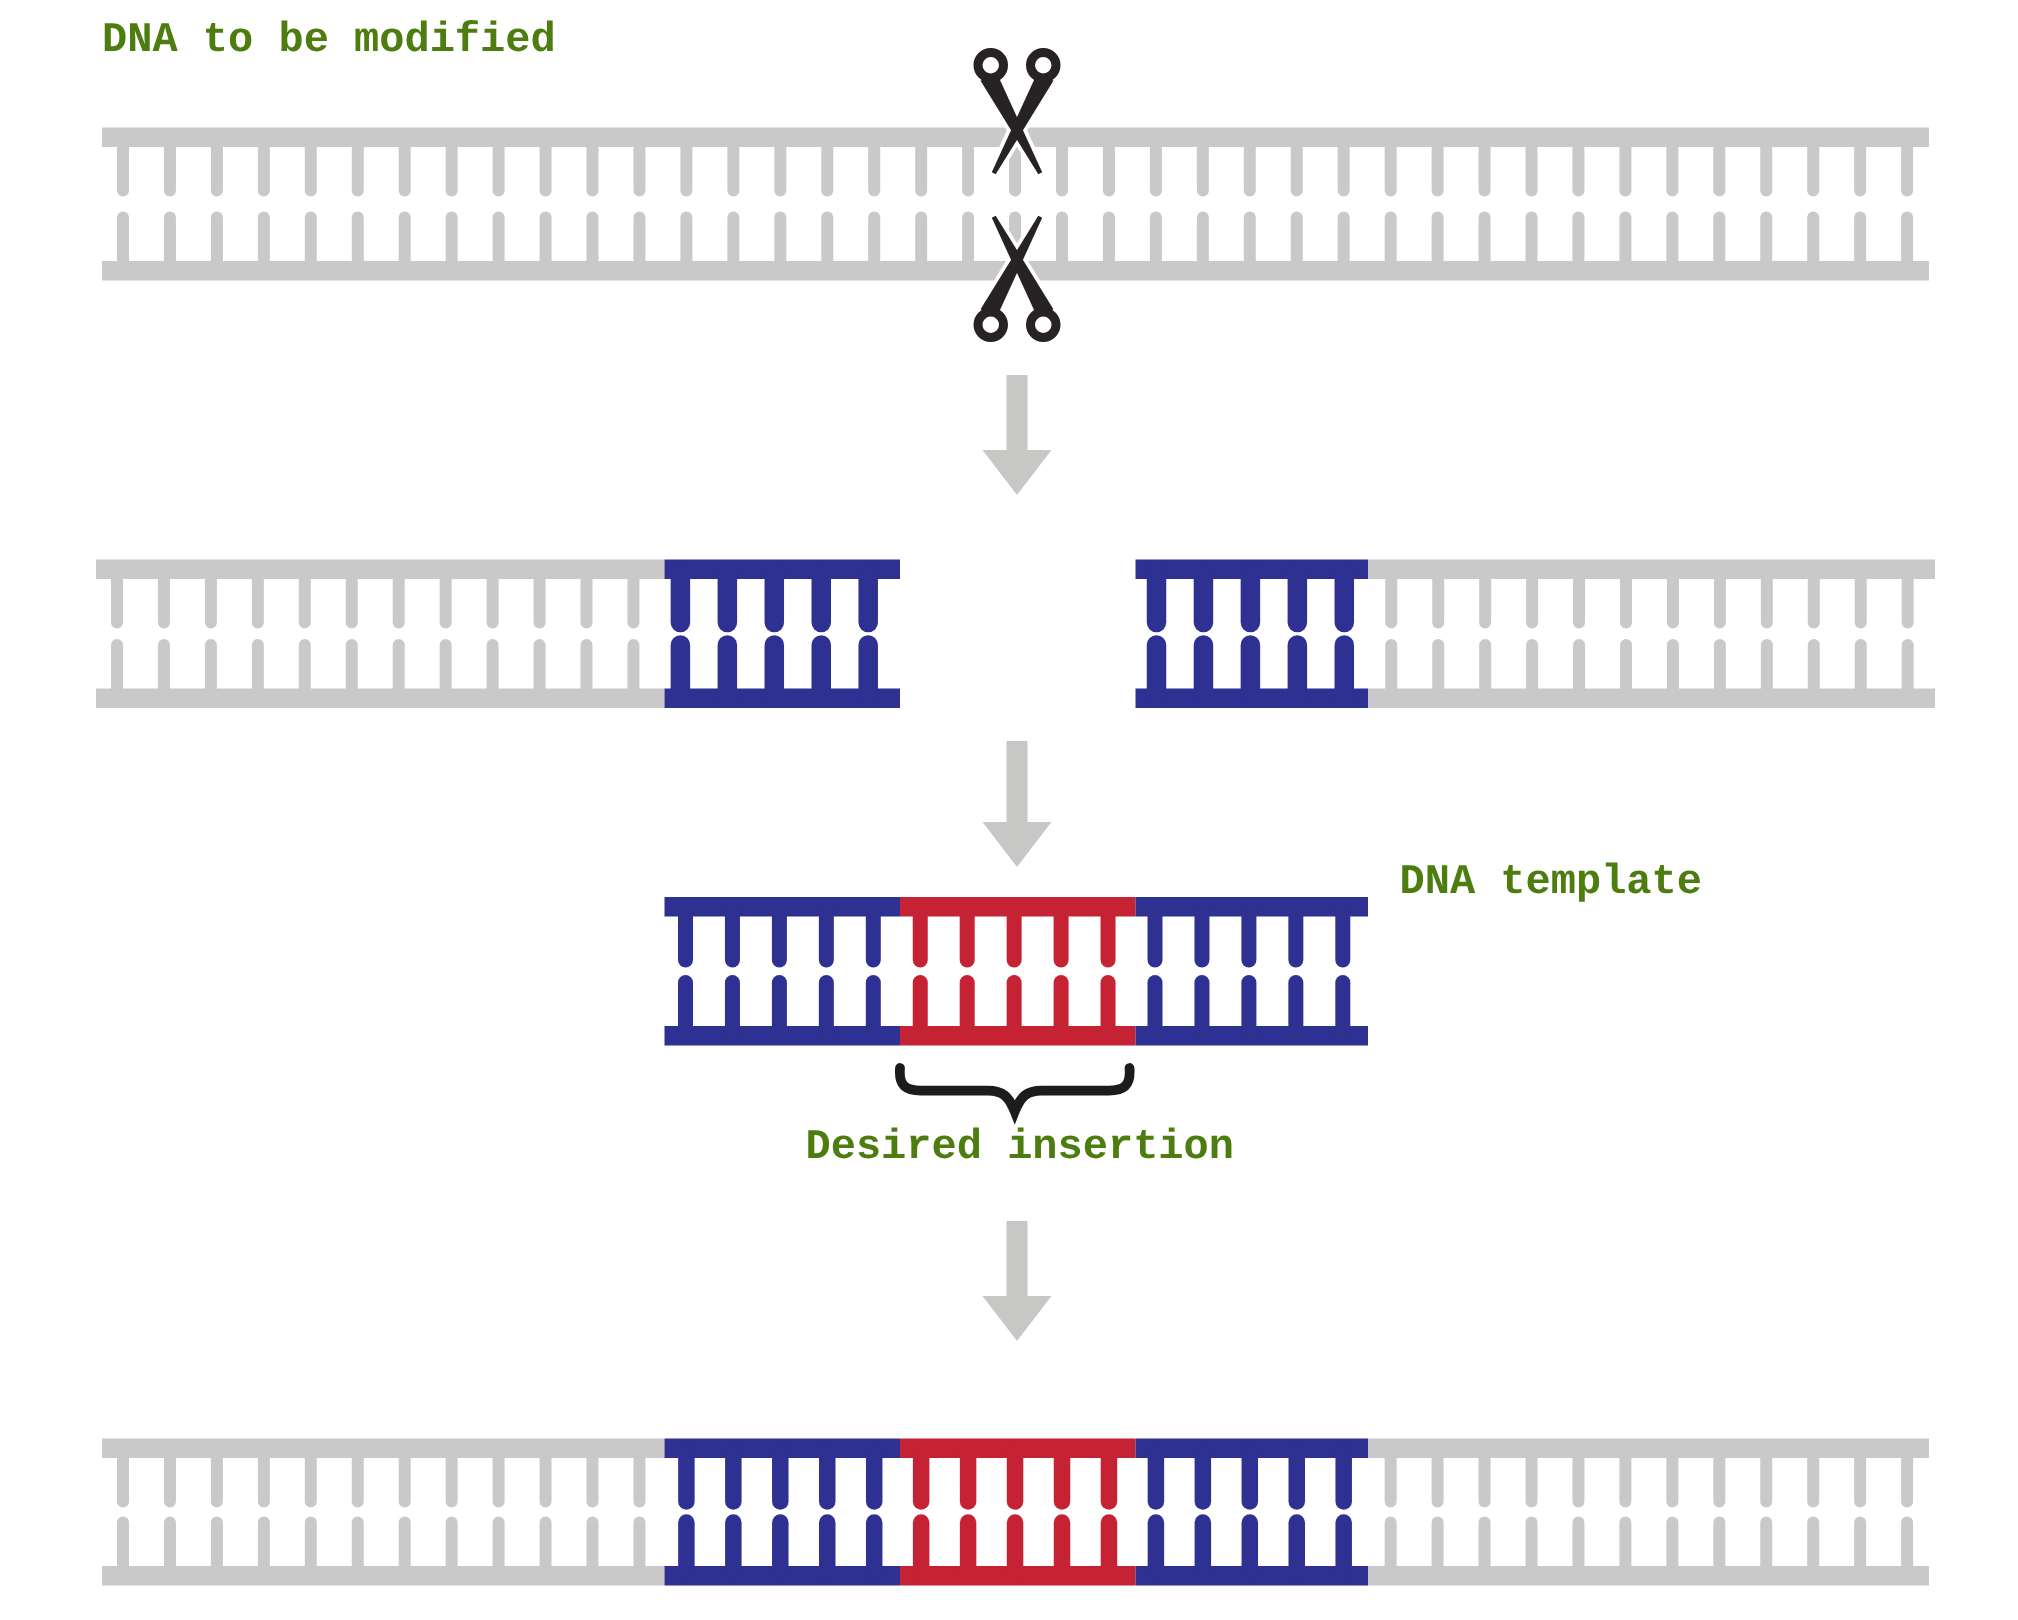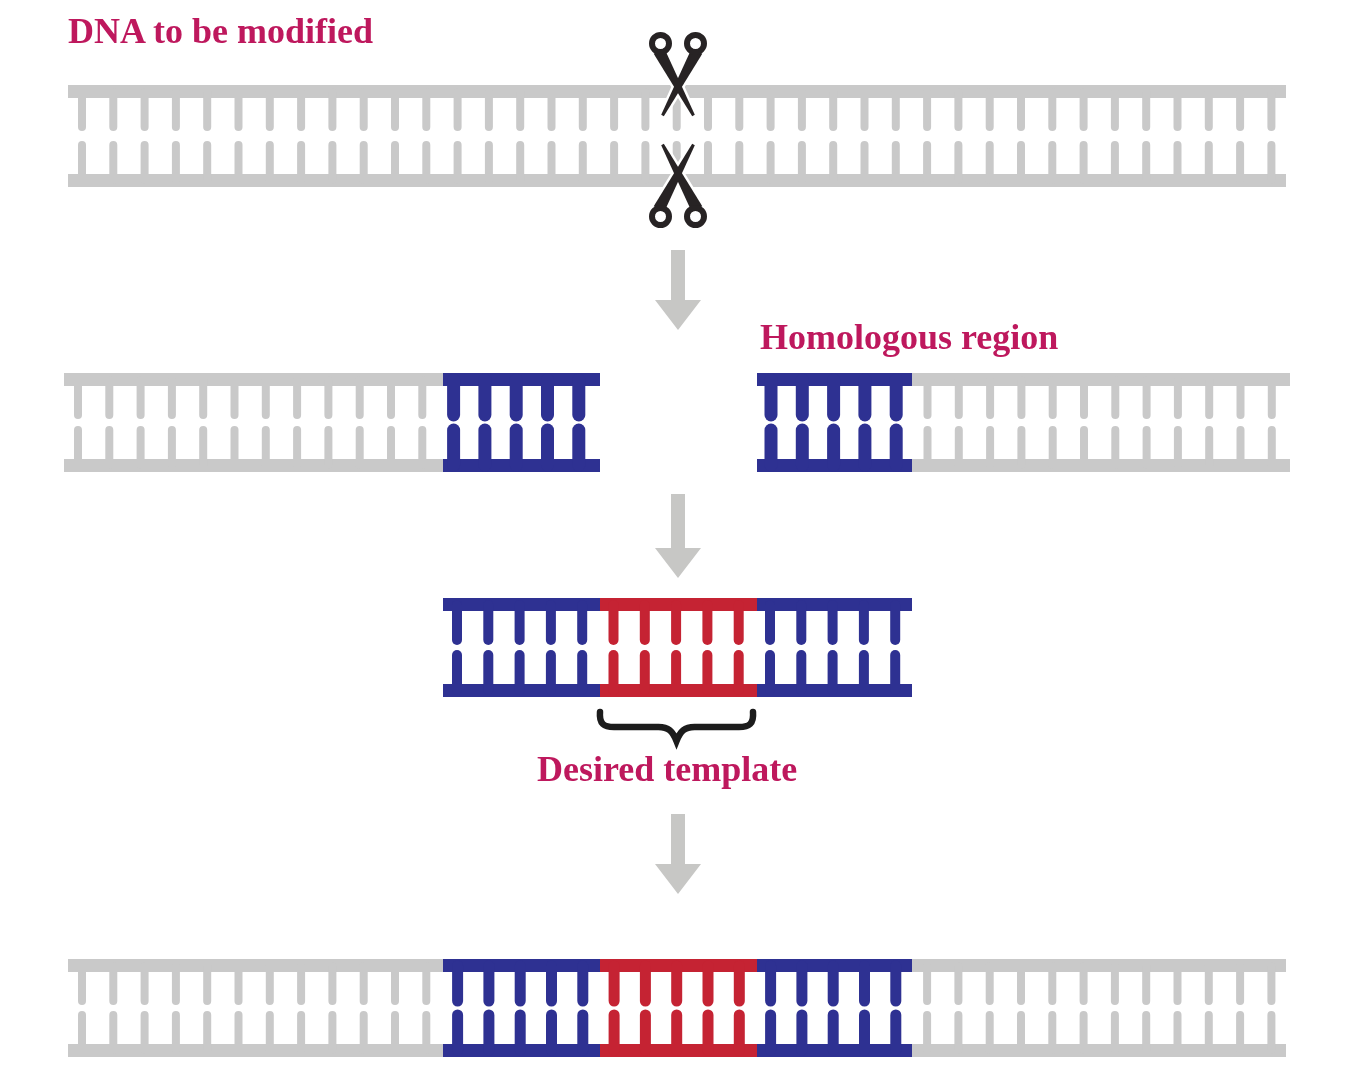--- a/index.html
+++ b/index.html
@@ -8,25 +8,25 @@
     width:1345px;
     height:1080px;
     background:#ffffff;
     overflow:hidden;
     font-family:"Liberation Sans", sans-serif;
   }
   #diagram-svg{position:absolute;left:0;top:0;}
   .lbl{
     position:absolute;
     font-weight:700;
-    font-size:36px;
+    font-size:28px;
     line-height:1.05;
-    color:#be185d;
+    color:#4d7c0f;
     white-space:nowrap;
-    font-family:Liberation Serif, serif;
+    font-family:Liberation Mono, monospace;
   }
   #lbl-dna-to-be-modified{left:68px;top:13px;}
   #lbl-homologous-region{left:760px;top:319px;}
   #lbl-dna-template{left:933px;top:574px;}
   #lbl-desired-insertion{left:537px;top:751px;}
   #lbl-modified-dna{left:68px;top:896px;}
 </style>
 </head>
 <body>
 
@@ -343,18 +343,18 @@
         <polygon points="5.7,23.8 16.3,18.2 46.8,84.8 44.2,86.2" fill="#ffffff" stroke="#ffffff" stroke-width="5"></polygon>
         <polygon points="54.3,23.8 43.7,18.2 13.2,84.8 15.8,86.2" fill="#272324"></polygon>
         <polygon points="5.7,23.8 16.3,18.2 46.8,84.8 44.2,86.2" fill="#272324"></polygon>
         <circle cx="12.5" cy="13.5" r="8.5" fill="none" stroke="#272324" stroke-width="6"></circle>
         <circle cx="47.5" cy="13.5" r="8.5" fill="none" stroke="#272324" stroke-width="6"></circle>
       </g>
     </svg>
 
   <div class="lbl" id="lbl-dna-to-be-modified">DNA to be modified</div>
 
-  <div class="lbl" id="lbl-homologous-region">Homologous region</div>
-
-
-  <div class="lbl" id="lbl-desired-insertion">Desired template</div>
+
+  <div class="lbl" id="lbl-dna-template">DNA template</div>
+
+  <div class="lbl" id="lbl-desired-insertion">Desired insertion</div>
 
 </div>
 
 </body></html>

